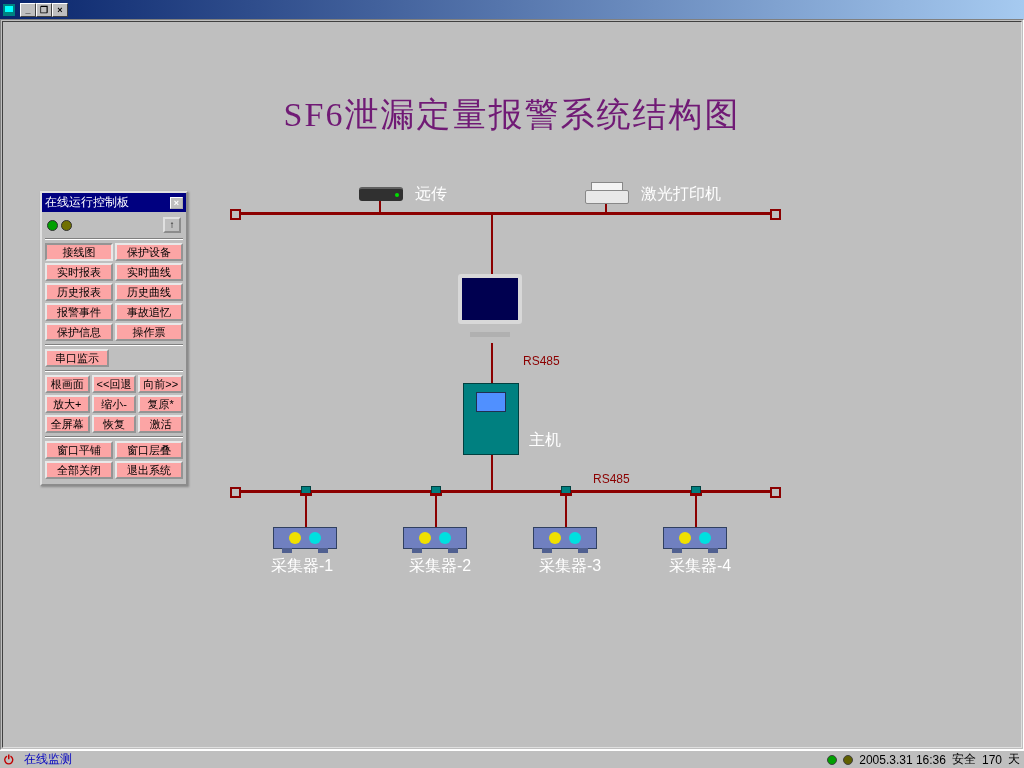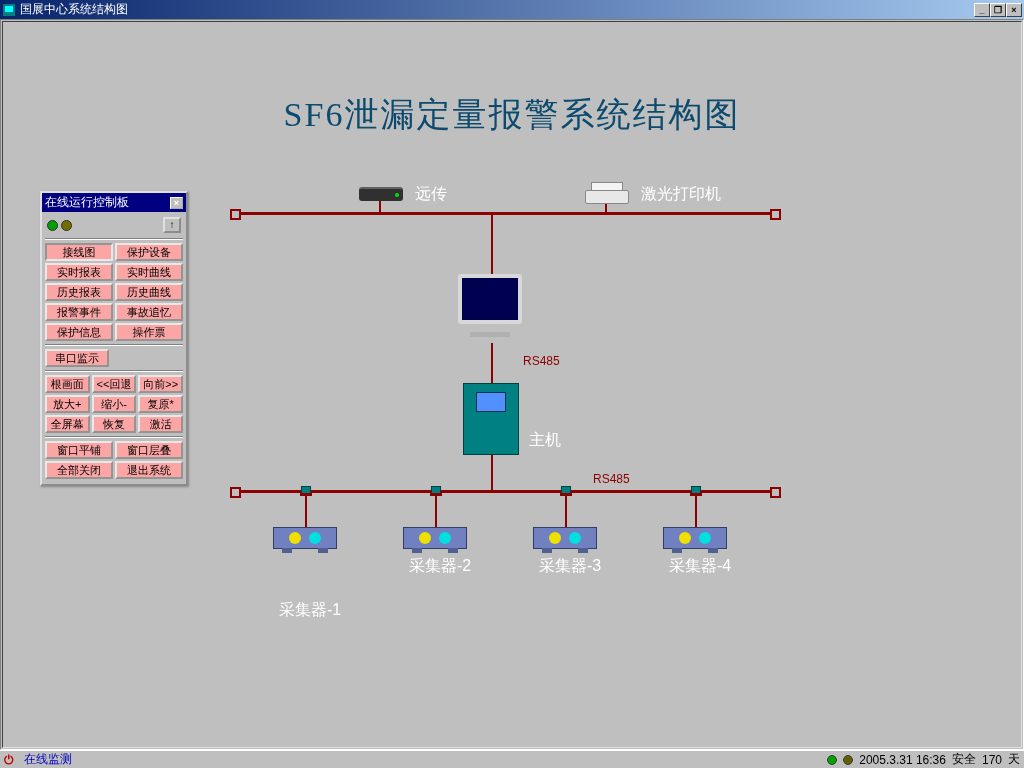--- a/index.html
+++ b/index.html
@@ -10,21 +10,21 @@
 .titlebar-icon { width: 14px; height: 14px; margin-right: 4px; display: inline-block; }
 .titlebar-text { color: #fff; font-size: 12px; flex: 1; }
 .titlebar-btns { display: flex; gap: 0; }
 .tb-btn { width: 16px; height: 14px; background: #bfbfbf; border: 1px solid #fff; border-right-color: #404040; border-bottom-color: #404040; font-size: 9px; display: flex; align-items: center; justify-content: center; font-family: "Marlett", sans-serif; font-weight: bold; }
 
 
 .canvas { position: absolute; top: 19px; left: 0; right: 0; bottom: 18px; background: #bfbfbf; border: 1px solid #808080; border-top-color: #808080; border-left-color: #808080; border-right-color: #fff; border-bottom-color: #fff; }
 .inner-canvas { position: absolute; top: 1px; left: 1px; right: 1px; bottom: 1px; border: 1px solid #404040; border-right-color: #dfdfdf; border-bottom-color: #dfdfdf; }
 
 
-.main-title { position: absolute; top: 70px; left: 0; right: 0; text-align: center; font-size: 34px; color: #0c4a6e; font-family: "KaiTi","STKaiti",serif; font-weight: normal; letter-spacing: 2px; }
+.main-title { position: absolute; top: 70px; left: 0; right: 0; text-align: center; font-size: 34px; color: #701a75; font-family: "KaiTi","STKaiti",serif; font-weight: normal; letter-spacing: 2px; }
 
 
 .bus-line { position: absolute; height: 3px; background: #8b0000; }
 .bus-line::before, .bus-line::after { content: ""; position: absolute; width: 7px; height: 7px; border: 2px solid #8b0000; background: #bfbfbf; top: -3px; }
 .bus-line::before { left: -3px; }
 .bus-line::after { right: -3px; }
 .v-line { position: absolute; width: 2px; background: #8b0000; }
 .v-line.short::before { content: ""; position: absolute; left: -5px; width: 12px; height: 3px; background: #8b0000; top: 0; }
 .tap { position: absolute; width: 10px; height: 10px; background: #008080; top: -4px; border:1px solid #004040;}
 
@@ -75,21 +75,20 @@
 </head>
 <body>
 
 <div class="titlebar">
   <span class="titlebar-icon">
     <svg viewBox="0 0 14 14">
         <rect x="1" y="1" width="12" height="12" fill="#008080"></rect>
         <rect x="3" y="3" width="8" height="6" fill="#00ffff"></rect>
       </svg>
   </span>
-  <span class="titlebar-text">国展中心系统结构图</span>
   <div class="titlebar-btns">
     <div class="tb-btn">_</div>
     <div class="tb-btn">❐</div>
     <div class="tb-btn">×</div>
   </div>
 </div>
 
 <div class="canvas">
 <div class="inner-canvas">
 
@@ -136,21 +135,21 @@
 
   <div class="v-line short" style="top:471px; left:302px; height:34px;"></div>
   <div class="v-line short" style="top:471px; left:432px; height:34px;"></div>
   <div class="v-line short" style="top:471px; left:562px; height:34px;"></div>
   <div class="v-line short" style="top:471px; left:692px; height:34px;"></div>
 
   <div class="collector" style="top:505px; left:270px;">
         <div class="led y"></div>
         <div class="led c"></div>
       </div>
-  <div class="dev-label" style="top:534px; left:276px;margin-top:44px;">采集器-1</div>
+  <div class="dev-label" style="top:534px; left:268px;">采集器-1</div>
 
   <div class="collector" style="top:505px; left:400px;">
         <div class="led y"></div>
         <div class="led c"></div>
       </div>
   <div class="dev-label" style="top:534px; left:406px;">采集器-2</div>
 
   <div class="collector" style="top:505px; left:530px;">
         <div class="led y"></div>
         <div class="led c"></div>

